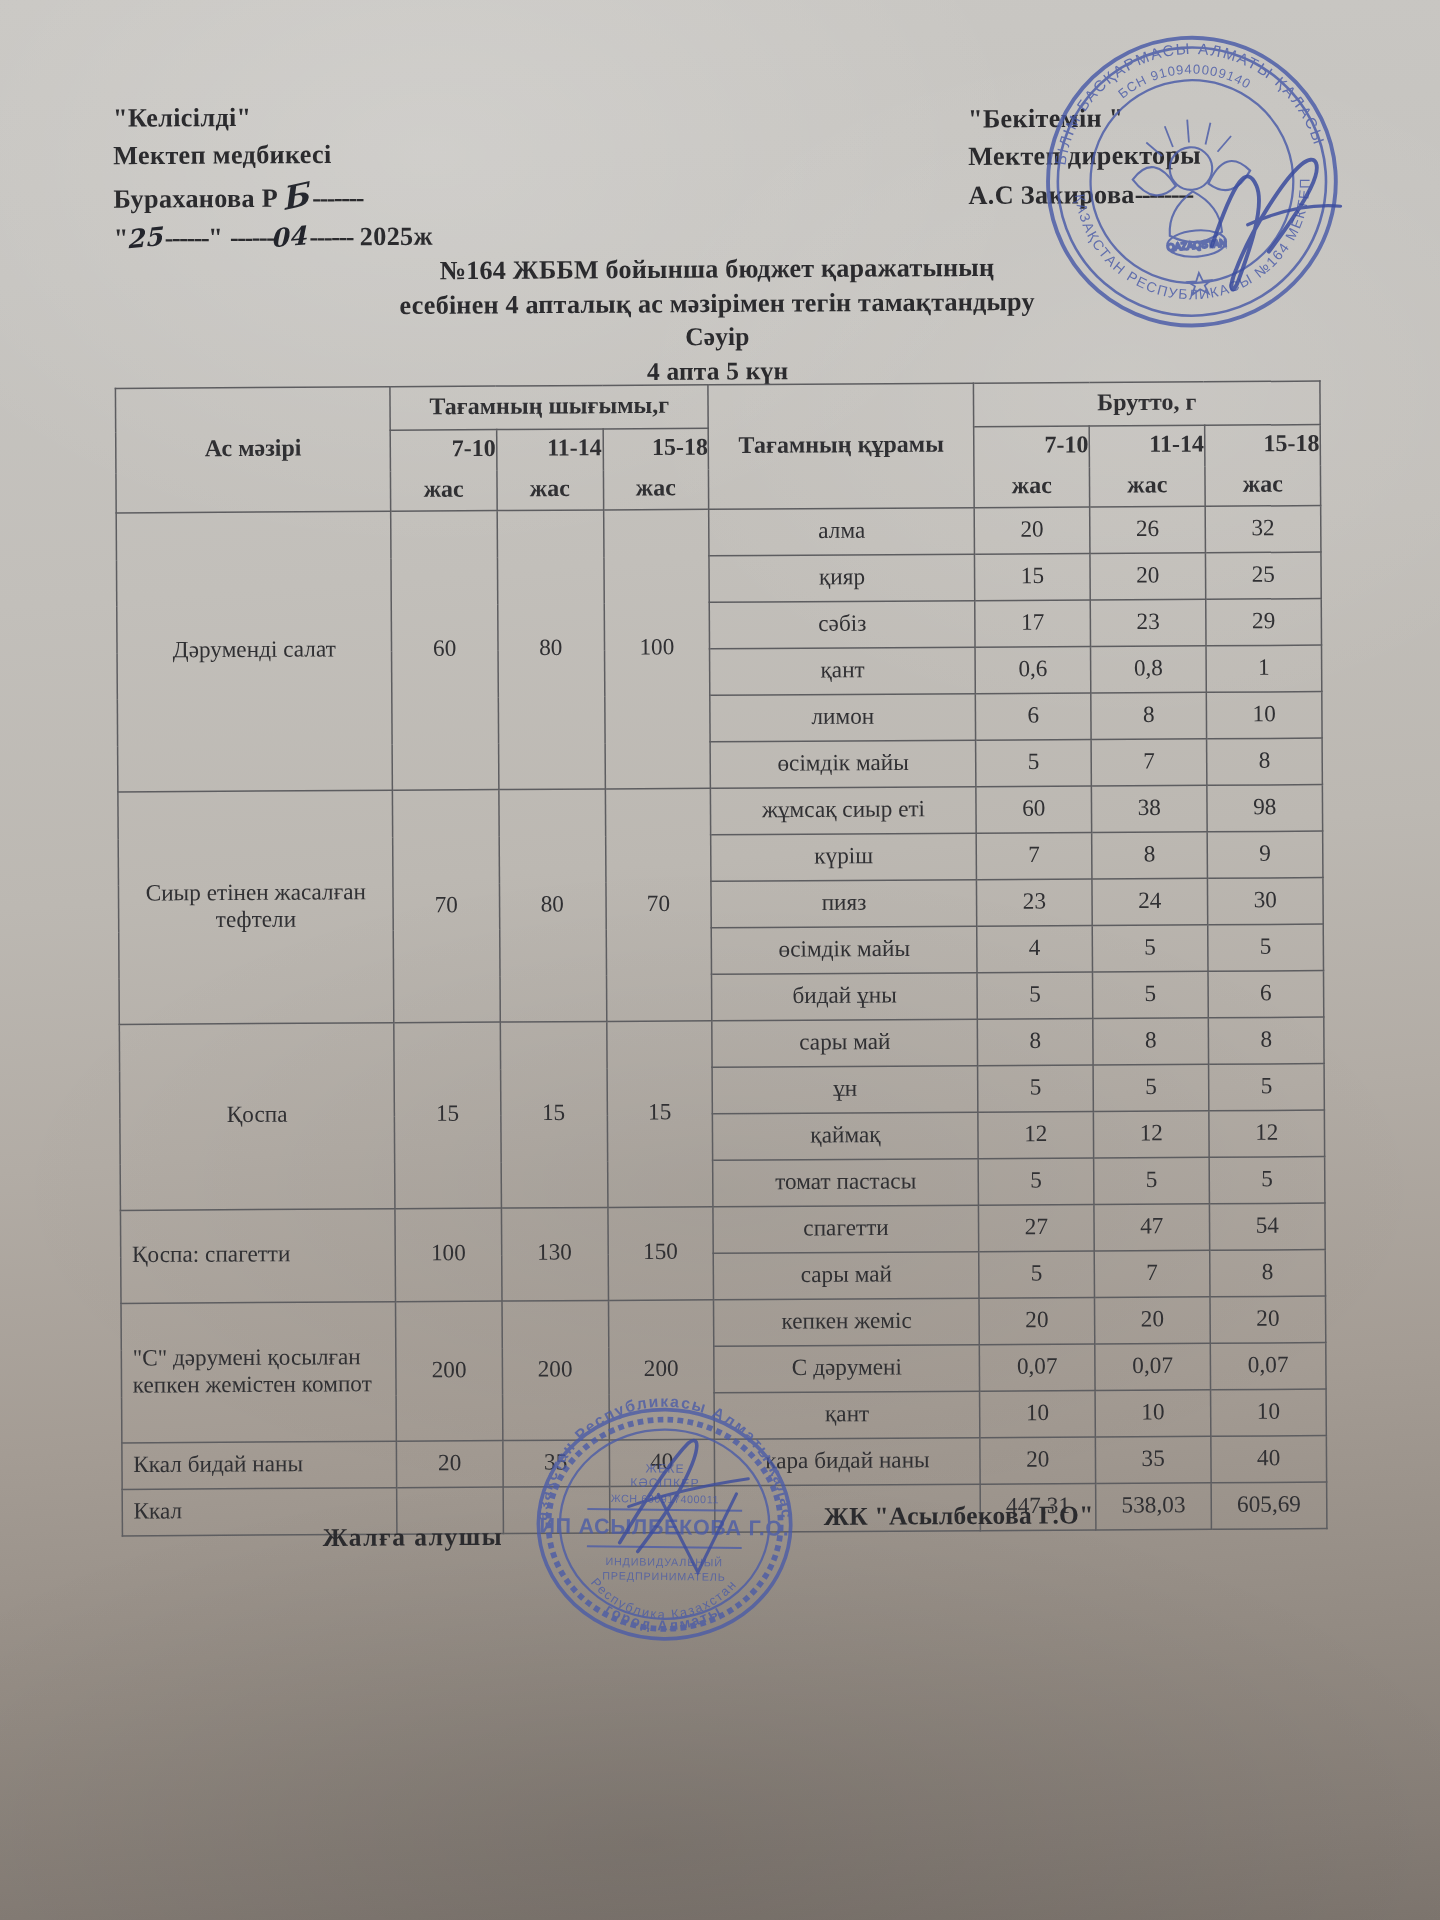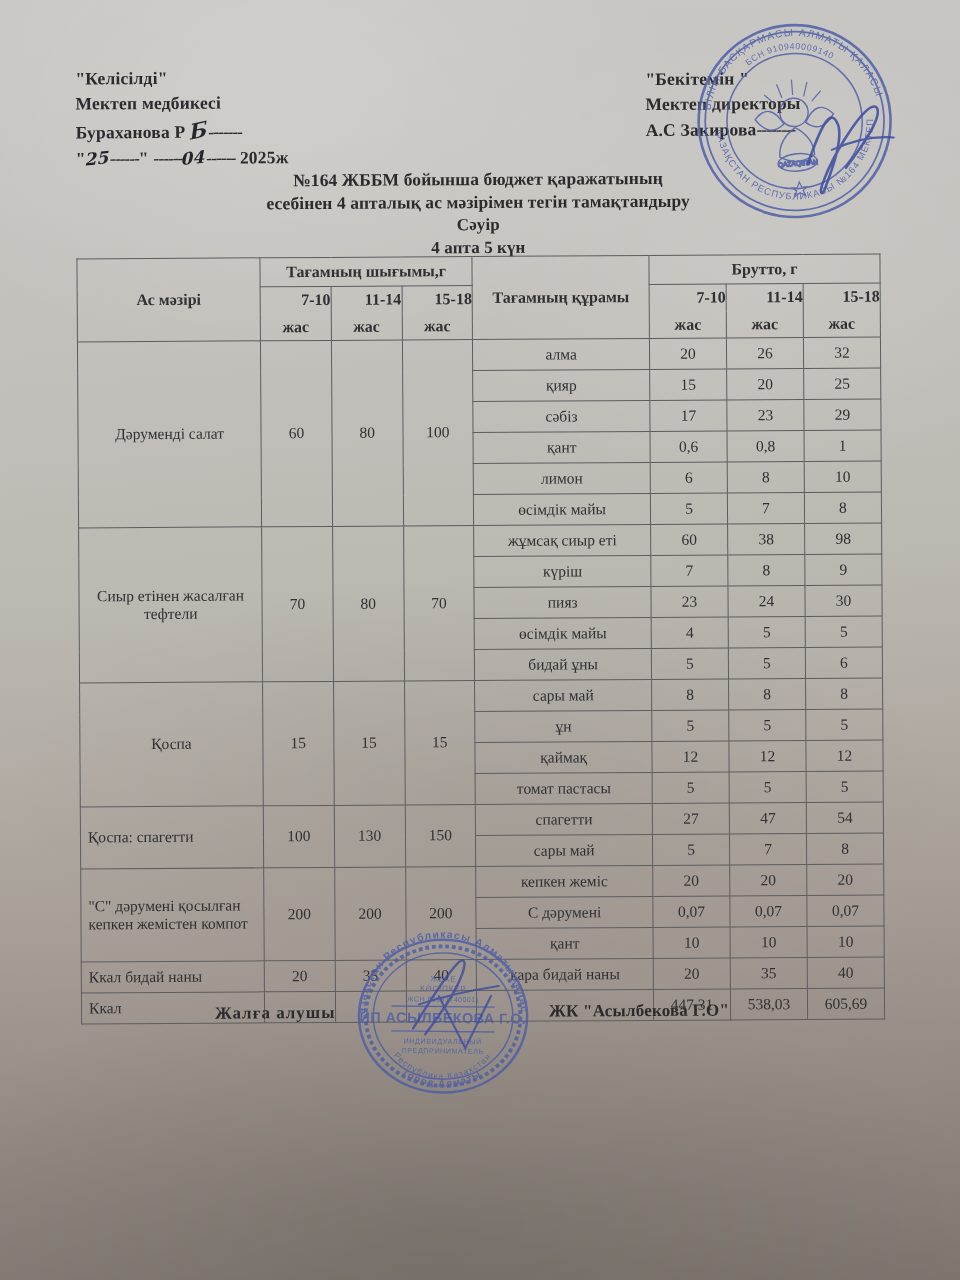--- a/index.html
+++ b/index.html
@@ -181,21 +181,21 @@
     left: 0;
     right: 0;
     top: 1002px;
     font-size: 17px;
     font-weight: bold;
     letter-spacing: .2px;
   }
   #footer-left {
     position: absolute;
     left: 212px;
-    top: 0;
+    top: 12px;
     white-space: nowrap;
     letter-spacing: 1px;
   }
   #footer-right {
     position: absolute;
     left: 546px;
     top: 0;
     white-space: nowrap;
   }
 

